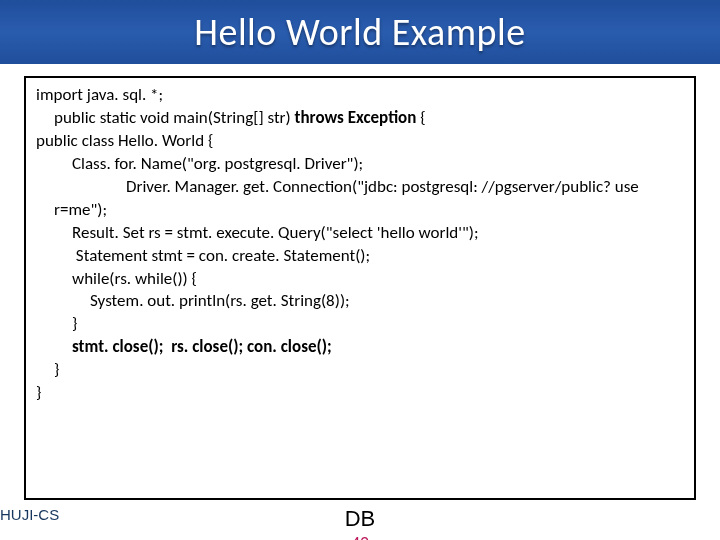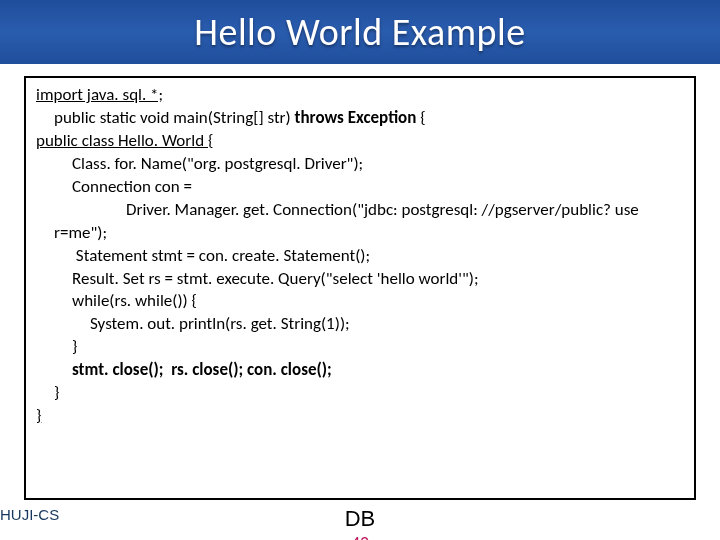--- a/index.html
+++ b/index.html
@@ -8,48 +8,47 @@
   .title-bar { width:100%; height:64px;
     background:linear-gradient(to bottom,#1f4e9b 0%, #2a5cae 50%, #1f4e9b 100%);
     display:flex; align-items:center; justify-content:center; }
   .title-bar h1 { color:#fff; font-size:38px; font-weight:400; letter-spacing:0.5px;
     text-shadow:0 2px 3px rgba(0,0,0,0.4); font-family:"Calibri","Segoe UI",Arial,sans-serif; }
   .code-box { position:absolute; left:24px; right:24px; top:76px; bottom:40px;
     border:2px solid #000; padding:6px 10px 6px 10px; background:#fff; }
   .code-box .line { font-family:"Calibri","Segoe UI",Arial,sans-serif; color:#000;
     font-size:17px; line-height:1.35; white-space:pre-wrap; }
   .code-box .bold { font-weight:700; }
-  .ind0{padding-left:0px;text-decoration:underline;} .ind1{padding-left:18px;} .ind2{padding-left:36px;}
+  .ind0{padding-left:0px;} .ind1{padding-left:18px;} .ind2{padding-left:36px;}
   .ind3{padding-left:54px;} .ind4{padding-left:90px;}
   .footer { position:absolute; left:0; right:0; bottom:0; height:34px;
     display:flex; align-items:center; justify-content:space-between; padding:0 14px;flex-direction:column; }
   .footer-left { color:#000; font-family:Arial,sans-serif; font-size:22px; font-weight:400; }
   .footer-center { position:absolute; left:0; right:0; 
     color:#17365d; font-family:Arial,sans-serif; font-size:15px; }
   .footer-right { color:#be185d; font-size:18px; font-family:"Calibri",Arial,sans-serif; }
 </style>
 </head>
 <body>
 
 <div class="slide">
   <div class="title-bar">
     <h1>Hello World Example</h1>
   </div>
   <div class="code-box" id="code-box">
       <div class="line ind0">import java. sql. *;</div>
       <div class="line ind1">public static void main(String[] str) <span class="bold">throws Exception</span> {</div>
       <div class="line ind0">public class Hello. World {</div>
       <div class="line ind2">Class. for. Name("org. postgresql. Driver");</div>
-      <div class="line ind2">Connection con =</div>
       <div class="line ind4">Driver. Manager. get. Connection("jdbc: postgresql: //pgserver/public? use</div>
       <div class="line ind1">r=me");</div>
+      <div class="line ind2">Result. Set rs = stmt. execute. Query("select 'hello world'");</div>
       <div class="line ind2"> Statement stmt = con. create. Statement();</div>
-      <div class="line ind2">Result. Set rs = stmt. execute. Query("select 'hello world'");</div>
       <div class="line ind2">while(rs. while()) {</div>
-      <div class="line ind3">System. out. println(rs. get. String(1));</div>
+      <div class="line ind3">System. out. println(rs. get. String(8));</div>
       <div class="line ind2">}</div>
       <div class="line ind2"><span class="bold">stmt. close();  rs. close(); con. close();</span></div>
       <div class="line ind1">}</div>
       <div class="line ind0">}</div>
     </div>
   <div class="footer">
     <span class="footer-left">DB</span>
     <span class="footer-center">HUJI-CS</span>
     <span class="footer-right">42</span>
   </div>

